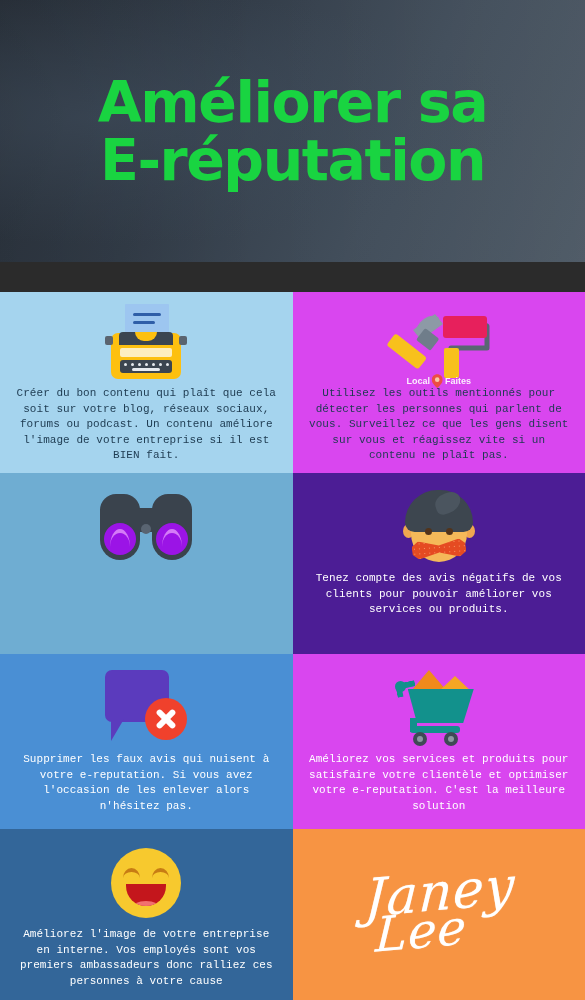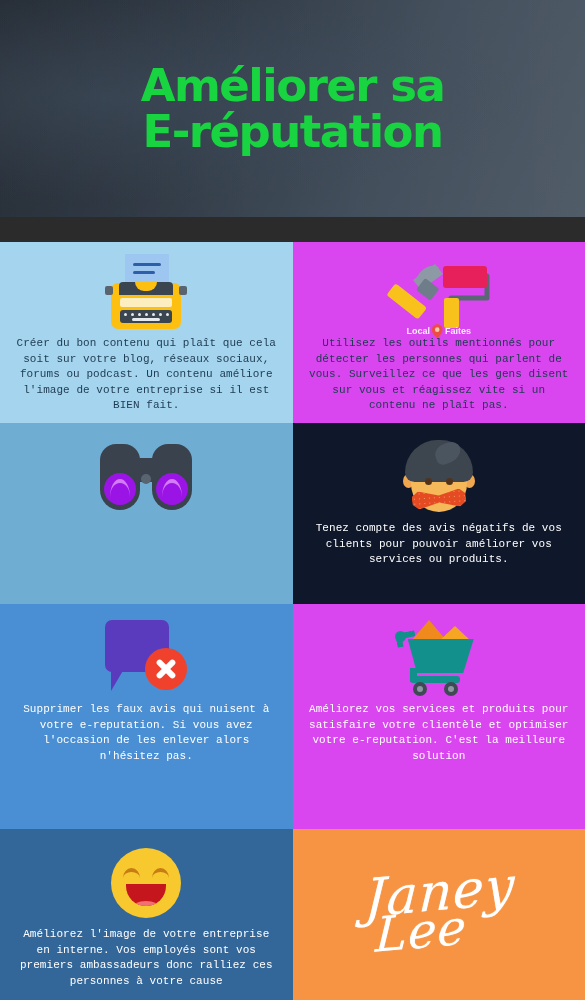--- a/index.html
+++ b/index.html
@@ -28,21 +28,21 @@
   .header::after{
     content:""; position:absolute; inset:0;
     background:linear-gradient(90deg, rgba(0,0,0,0.10) 0%, rgba(0,0,0,0) 45%, rgba(255,255,255,0.03) 100%);
     pointer-events:none;
   }
   .title {
     position:relative; z-index:2;
     color:#19d441;
     font-family:"DejaVu Sans", sans-serif;
     font-weight:bold;
-    font-size:45px;
+    font-size:57px;
     line-height:1.02;
     letter-spacing:-1.5px;
     text-align:center;
     width:100%;
     padding:0 12px;
   }
   .title .l1{ display:block; }
   .title .l2{ display:block; }
 
   .header-band {
@@ -55,21 +55,21 @@
   .row { display:flex; }
   .cell {
     width:50%;
     display:flex; flex-direction:column;
     align-items:center; justify-content:flex-start;
     padding:12px 14px 10px;
     position:relative;
   }
   .r1 { height:181px; }
   .r2 { height:181px; }
-  .r3 { height:225px; }
+  .r3 { height:175px; }
   .r4 { height:171px; }
 
   .icon-wrap{
     height:84px;
     display:flex; align-items:center; justify-content:center;
     margin-bottom:2px;
     position:relative;
   }
   .caption {
     font-size:11px;
@@ -379,21 +379,21 @@
             <div class="bridge"></div>
             <div class="barrel bl"></div>
             <div class="barrel br"></div>
             <div class="hinge"></div>
             <div class="lens ll"></div>
             <div class="lens lr"></div>
           </div>
         </div>
       </div>
 
-      <div class="cell" style="background:#0f172a">
+      <div class="cell" style="background:#4c1d95">
         <div class="icon-wrap">
           <div class="face">
             <div class="earL"></div>
               <div class="earR"></div>
             <div class="skin"></div>
             <div class="hair"></div>
             <div class="eye eyeL"></div>
             <div class="eye eyeR"></div>
             <div class="tape"></div>
           </div>

